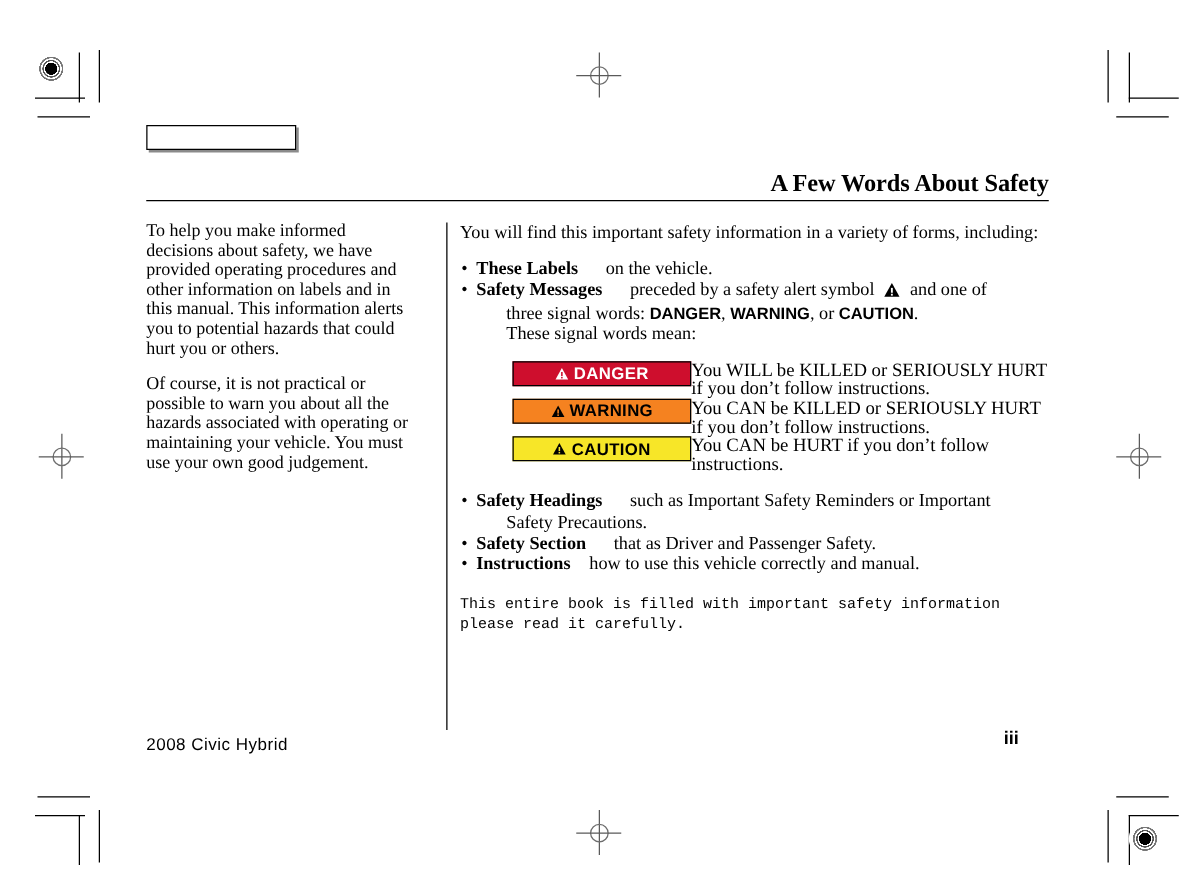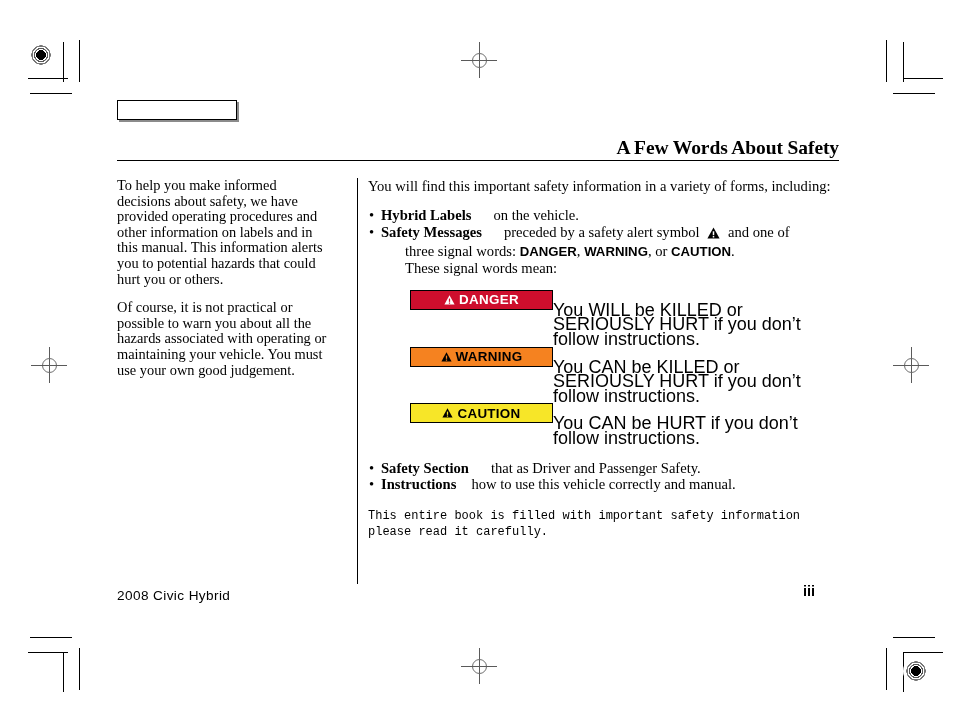--- a/index.html
+++ b/index.html
@@ -170,25 +170,24 @@
     align-items: center;
     justify-content: center;
     font-family: "Liberation Sans", sans-serif;
     font-weight: bold;
     font-size: 13.4px;
     letter-spacing: 0.3px;
     margin-left: 42px;
   }
   .sig-box .sig-tri { margin-right: 4px; display: inline-flex; }
   .sig-desc {
-    font-family: Liberation Sans, sans-serif;
-    font-size: 18px;
+    font-family: Liberation Serif, serif;
+    font-size: 15px;
     line-height: 14.6px;
     padding-top: 1px;
-    margin-top: 12px;
   }
 
   .closing-par {
     font-family: Liberation Mono, monospace;
     font-size: 12px;
     line-height: 16.4px;
     margin: 15px 0 0 0;
   }
 
   .bullets-lower { margin-top: 14px; }
@@ -274,21 +273,21 @@
       <p class="body-par">To help you make informed decisions about safety, we have provided operating procedures and other information on labels and in this manual. This information alerts you to potential hazards that could hurt you or others.</p>
       <p class="body-par">Of course, it is not practical or possible to warn you about all the hazards associated with operating or maintaining your vehicle. You must use your own good judgement.</p>
     </div>
 
     <div class="col-right">
 
       <p class="body-par">You will find this important safety information in a variety of forms, including:</p>
 
       <ul class="bullet-list">
         <li class="bullet-item">
-          <span class="term">Hybrid Labels</span><span class="gap-dash"></span><span>on the vehicle.</span>
+          <span class="term">These Labels</span><span class="gap-dash"></span><span>on the vehicle.</span>
         </li>
         <li class="bullet-item">
           <span class="term">Safety Messages</span><span class="gap-dash"></span><span>preceded by a safety alert symbol</span>
           <span class="alert-tri">
             <svg width="13" height="12" viewBox="0 0 13 12" aria-hidden="true">
               <polygon points="6.5,0.4 12.6,11.4 0.4,11.4" fill="#000000"></polygon>
               <rect x="5.75" y="4.3" width="1.5" height="3.9" fill="#ffffff"></rect>
               <rect x="5.75" y="9.0" width="1.5" height="1.5" fill="#ffffff"></rect>
             </svg>
           </span>
@@ -349,20 +348,24 @@
             </td>
             <td class="sig-cell-desc">
               <div class="sig-desc">You CAN be HURT if you don’t follow instructions.</div>
             </td>
           </tr>
         </tbody>
       </table>
 
       <ul class="bullet-list bullets-lower">
         <li class="bullet-item">
+          <span class="term">Safety Headings</span><span class="gap-dash"></span><span>such as Important Safety Reminders or Important</span>
+          <span class="cont-indent">Safety Precautions.</span>
+        </li>
+        <li class="bullet-item">
           <span class="term">Safety Section</span><span class="gap-dash"></span><span>that as Driver and Passenger Safety.</span>
         </li>
         <li class="bullet-item">
           <span class="term">Instructions</span><span class="gap-dash-sm"></span><span>how to use this vehicle correctly and manual.</span>
         </li>
       </ul>
 
       <p class="closing-par"><span>This entire book is filled with important safety information</span><span class="gap-dash"></span><span>please read it carefully.</span></p>
 
     </div>

